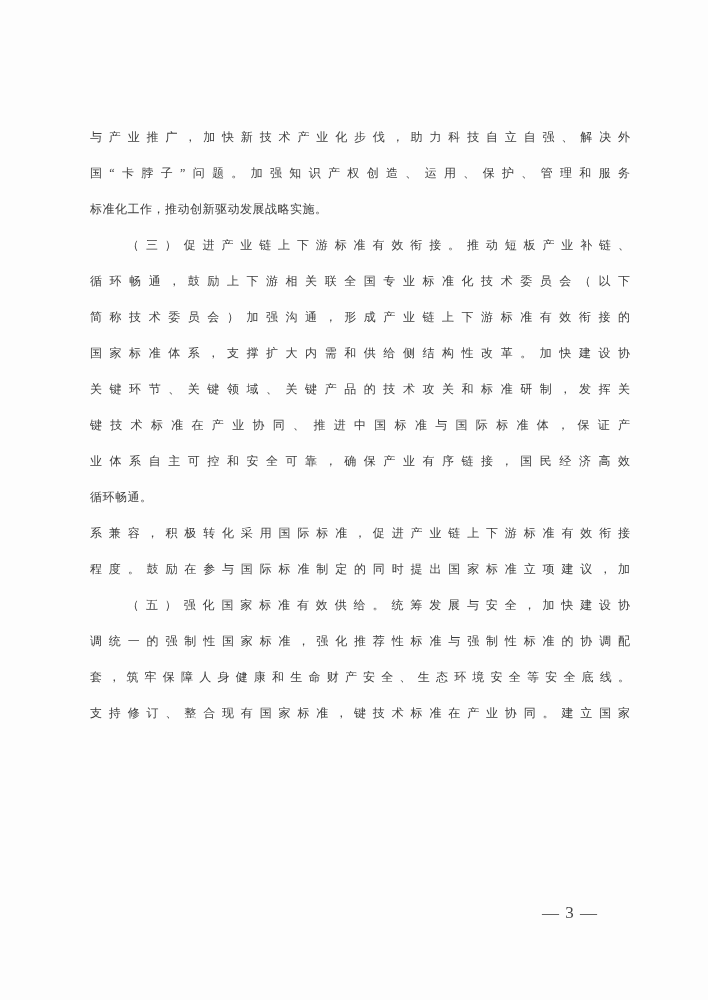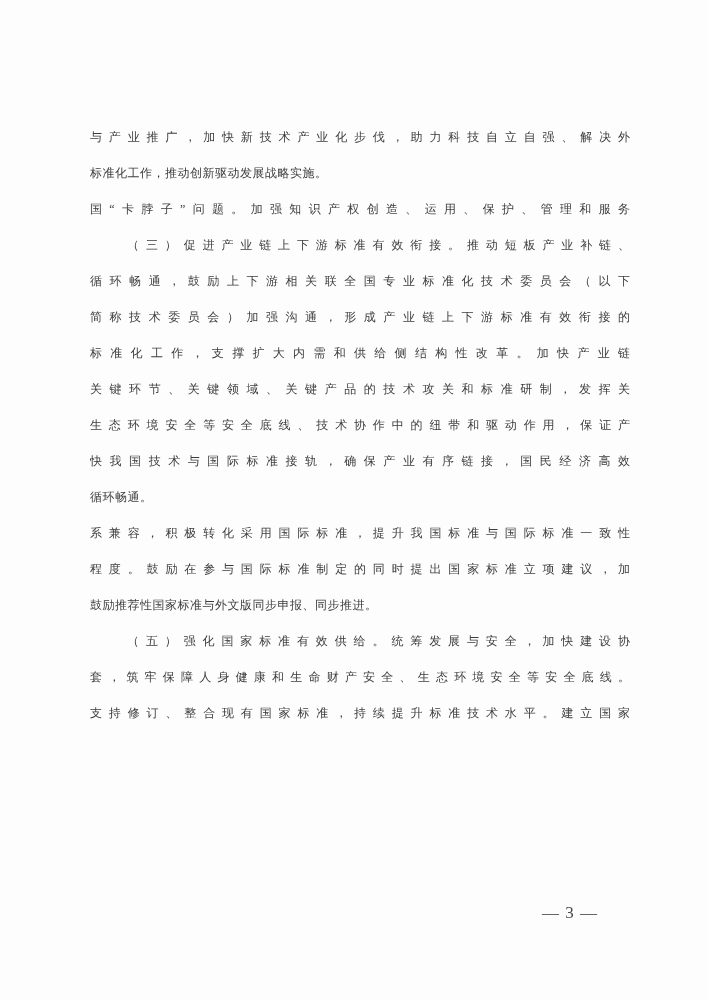--- a/index.html
+++ b/index.html
@@ -54,38 +54,38 @@
     font-family: "Liberation Serif", "DejaVu Serif", serif;
   }
 </style>
 </head>
 <body>
 
 <div class="page">
   <div class="doc-body">
       <div class="paragraph">
         <div class="line fill">与产业推广，加快新技术产业化步伐，助力科技自立自强、解决外</div>
+        <div class="line fill">国“卡脖子”问题。加强知识产权创造、运用、保护、管理和服务</div>
         <div class="line">标准化工作，推动创新驱动发展战略实施。</div>
-        <div class="line fill">国“卡脖子”问题。加强知识产权创造、运用、保护、管理和服务</div>
       </div>
       <div class="paragraph">
         <div class="line indent fill">（三）促进产业链上下游标准有效衔接。推动短板产业补链、</div>
         <div class="line fill">循环畅通，鼓励上下游相关联全国专业标准化技术委员会（以下</div>
         <div class="line fill">简称技术委员会）加强沟通，形成产业链上下游标准有效衔接的</div>
-        <div class="line fill">标准化工作，支撑扩大内需和供给侧结构性改革。加快产业链</div>
+        <div class="line fill">国家标准体系，支撑扩大内需和供给侧结构性改革。加快建设协</div>
         <div class="line fill">关键环节、关键领域、关键产品的技术攻关和标准研制，发挥关</div>
-        <div class="line fill">生态环境安全等安全底线、技术协作中的纽带和驱动作用，保证产</div>
-        <div class="line fill">快我国技术与国际标准接轨，确保产业有序链接，国民经济高效</div>
+        <div class="line fill">键技术标准在产业协同、推进中国标准与国际标准体，保证产</div>
+        <div class="line fill">业体系自主可控和安全可靠，确保产业有序链接，国民经济高效</div>
         <div class="line">循环畅通。</div>
       </div>
       <div class="paragraph">
-        <div class="line fill">系兼容，积极转化采用国际标准，提升我国标准与国际标准一致性</div>
+        <div class="line fill">系兼容，积极转化采用国际标准，促进产业链上下游标准有效衔接</div>
         <div class="line fill">程度。鼓励在参与国际标准制定的同时提出国家标准立项建议，加</div>
-        <div class="line">鼓励推荐性国家标准与外文版同步申报、同步推进。</div>
       </div>
       <div class="paragraph">
         <div class="line indent fill">（五）强化国家标准有效供给。统筹发展与安全，加快建设协</div>
+        <div class="line fill">调统一的强制性国家标准，强化推荐性标准与强制性标准的协调配</div>
         <div class="line fill">套，筑牢保障人身健康和生命财产安全、生态环境安全等安全底线。</div>
-        <div class="line fill">支持修订、整合现有国家标准，持续提升标准技术水平。建立国家</div>
+        <div class="line fill">支持修订、整合现有国家标准，键技术标准在产业协同。建立国家</div>
       </div>
     </div>
   <div class="footer">— 3 —</div>
 </div>
 
 </body></html>

